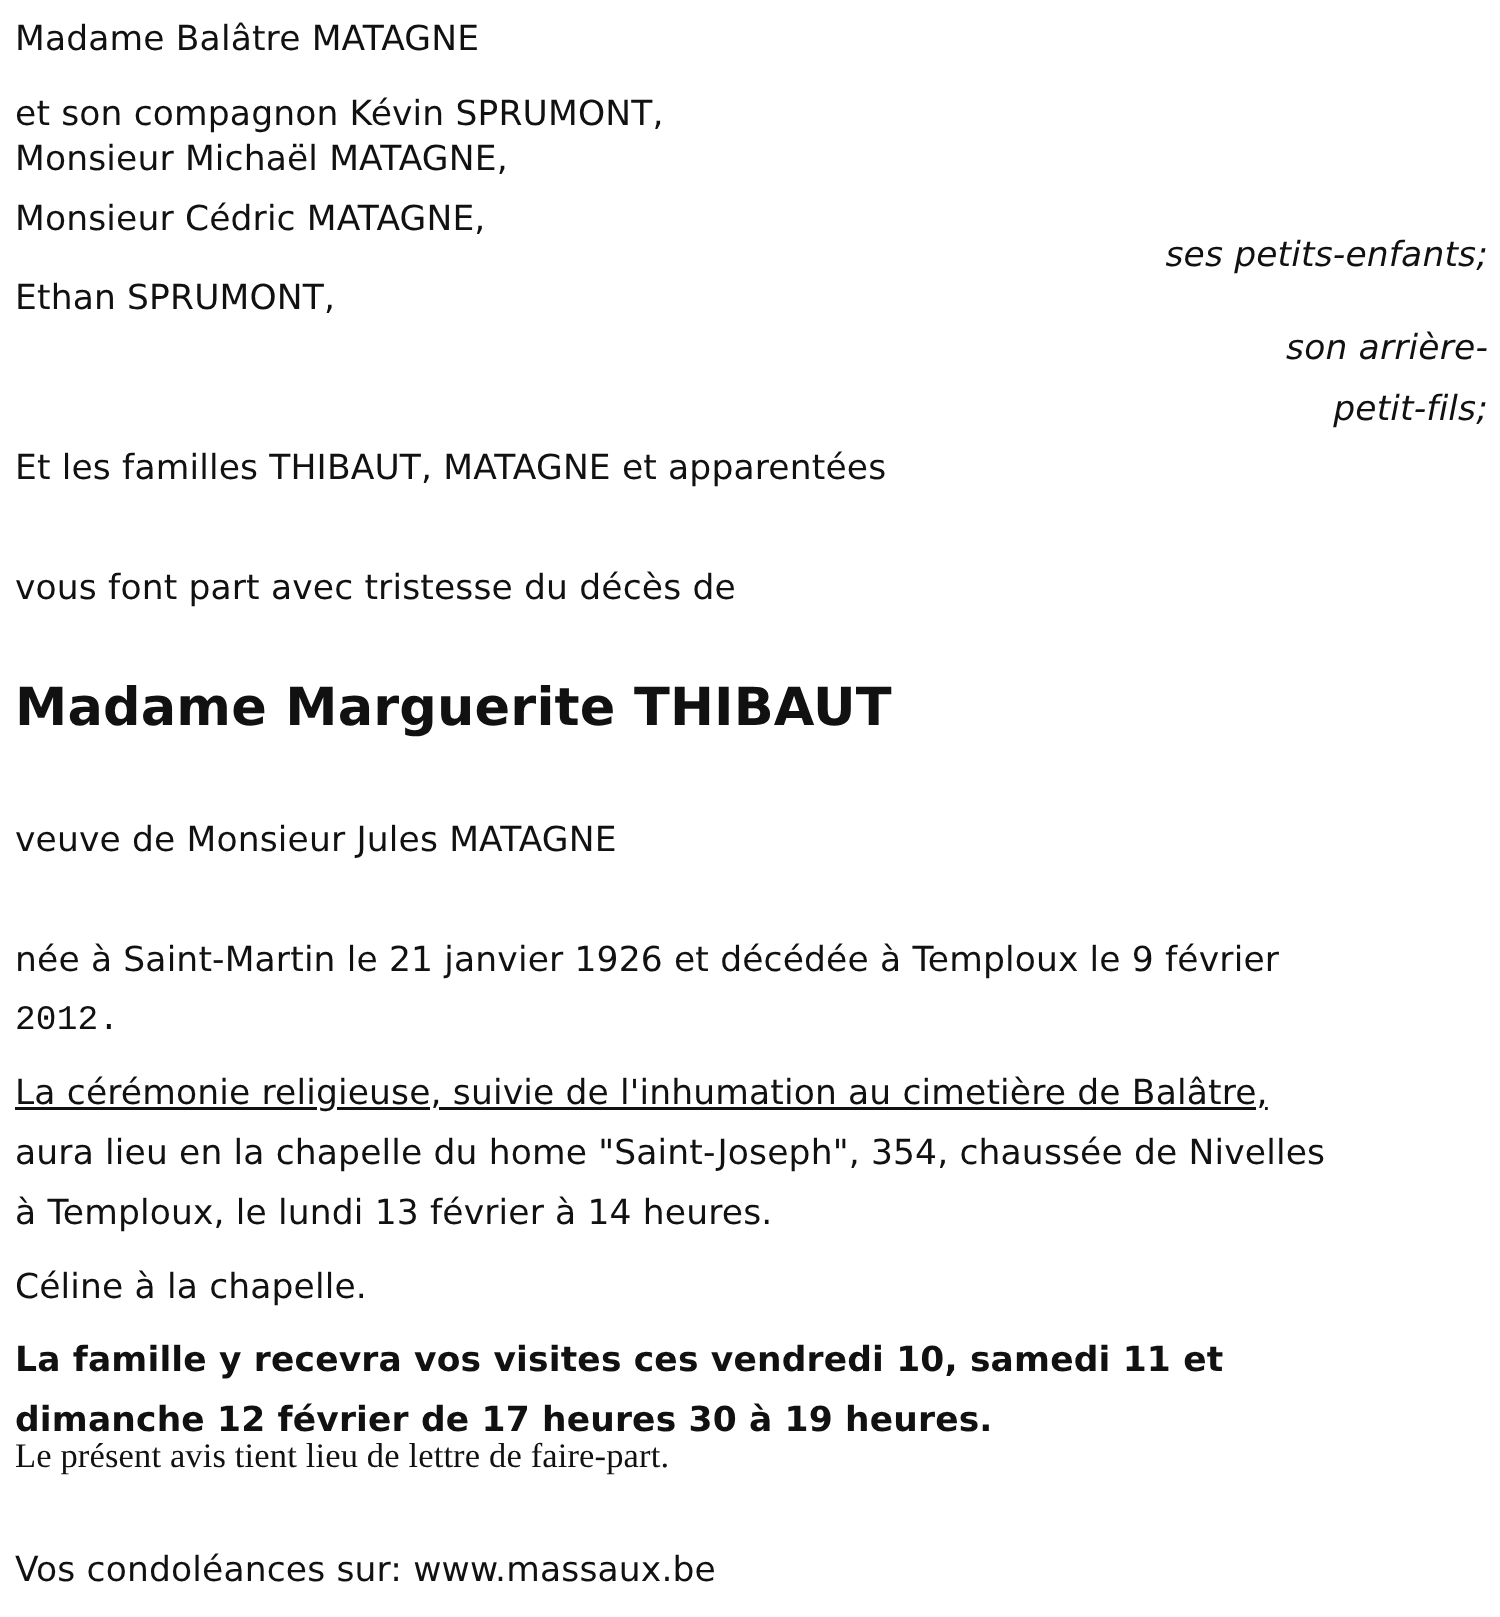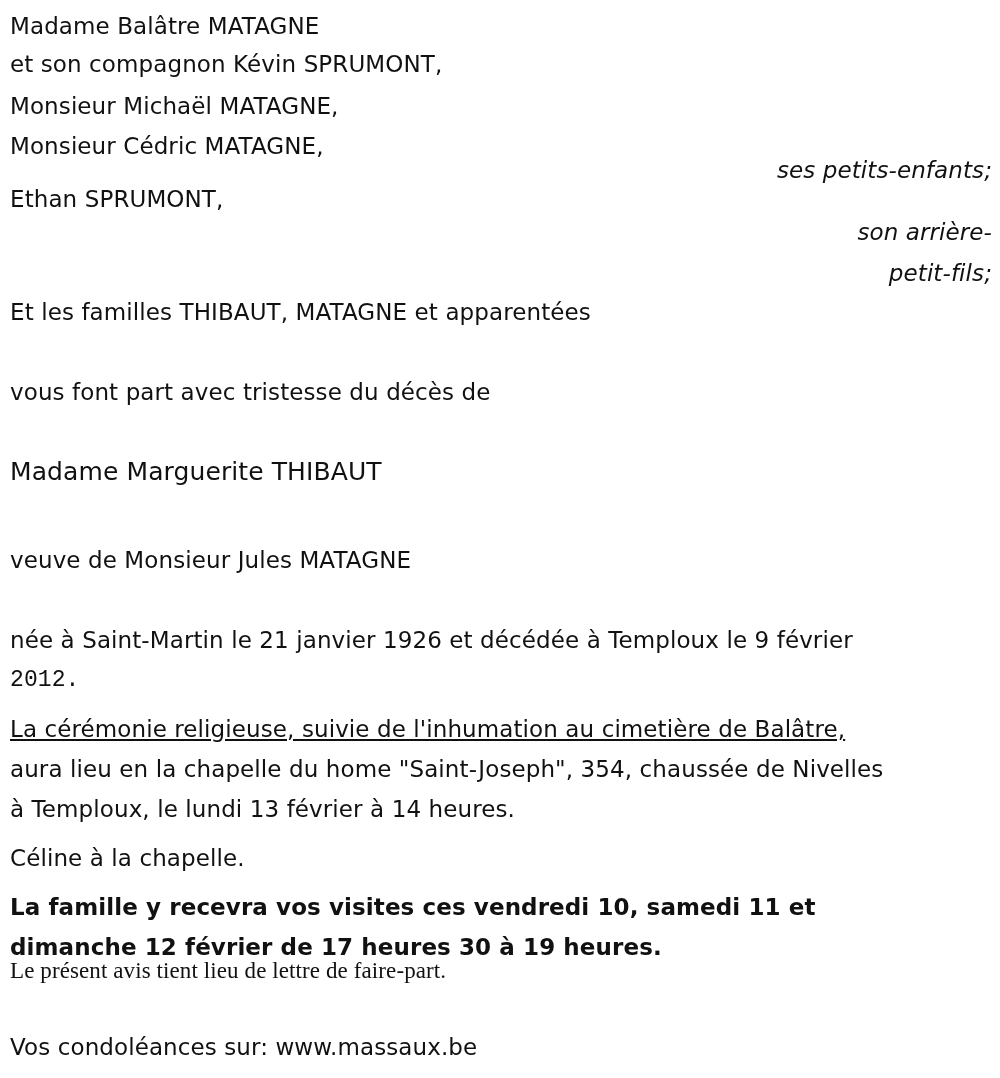--- a/index.html
+++ b/index.html
@@ -31,35 +31,35 @@
     }
     .rel {
       position: absolute;
       right: 0;
       font-style: italic;
       white-space: nowrap;
       line-height: 40px;
       text-align: right;
     }
     .title {
-      font-weight: normal;
-      font-size: 25px;
+      font-weight: bold;
+      font-size: 35px;
       line-height: 46px;
     }
     .bold {
       font-weight: bold;
     }
   </style>
 </head>
 <body>
 
 <div class="doc">
 
   <div class="line" style="top:6px;">Madame Balâtre MATAGNE</div>
-  <div class="line" style="top:44px;text-align:right;">et son compagnon Kévin SPRUMONT,</div>
+  <div class="line" style="top:56px;text-align:right;">et son compagnon Kévin SPRUMONT,</div>
   <div class="line" style="top:86px;">Monsieur Michaël MATAGNE,</div>
   <div class="line" style="top:126px;">Monsieur Cédric MATAGNE,</div>
   <div class="rel" style="top:150px;">ses petits-enfants;</div>
 
   <div class="line" style="top:179px;">Ethan SPRUMONT,</div>
   <div class="rel" style="top:212px;">son arrière-</div>
   <div class="rel" style="top:253px;">petit-fils;</div>
 
   <div class="line" style="top:292px;">Et les familles THIBAUT, MATAGNE et apparentées</div>
 

